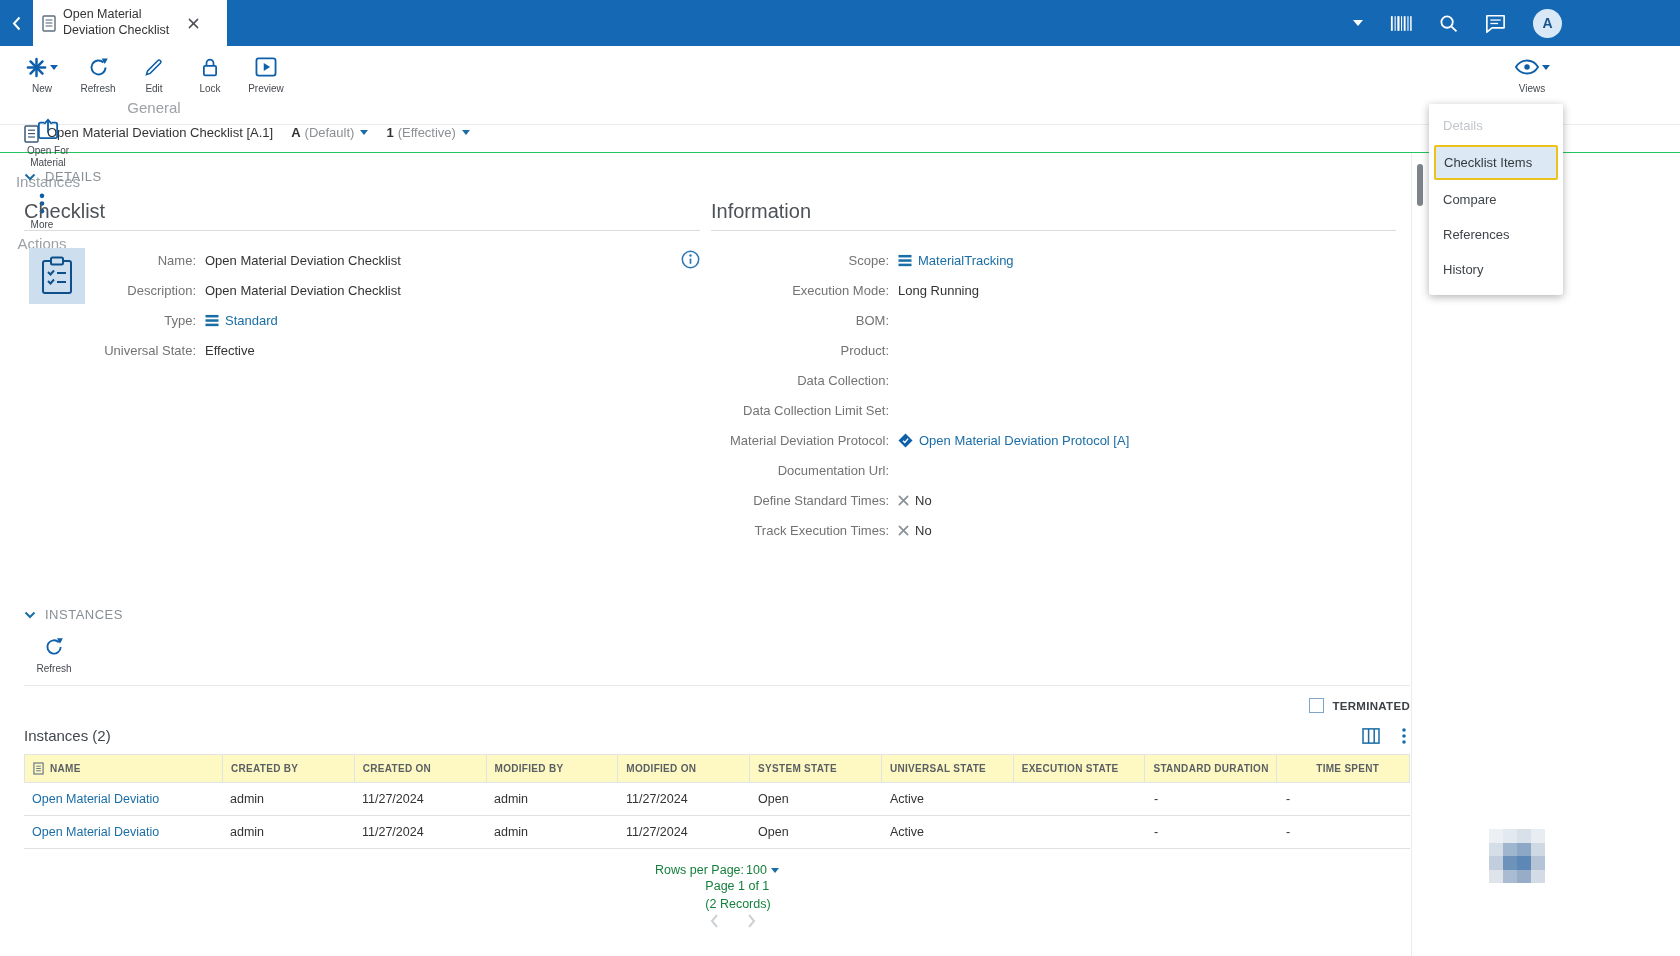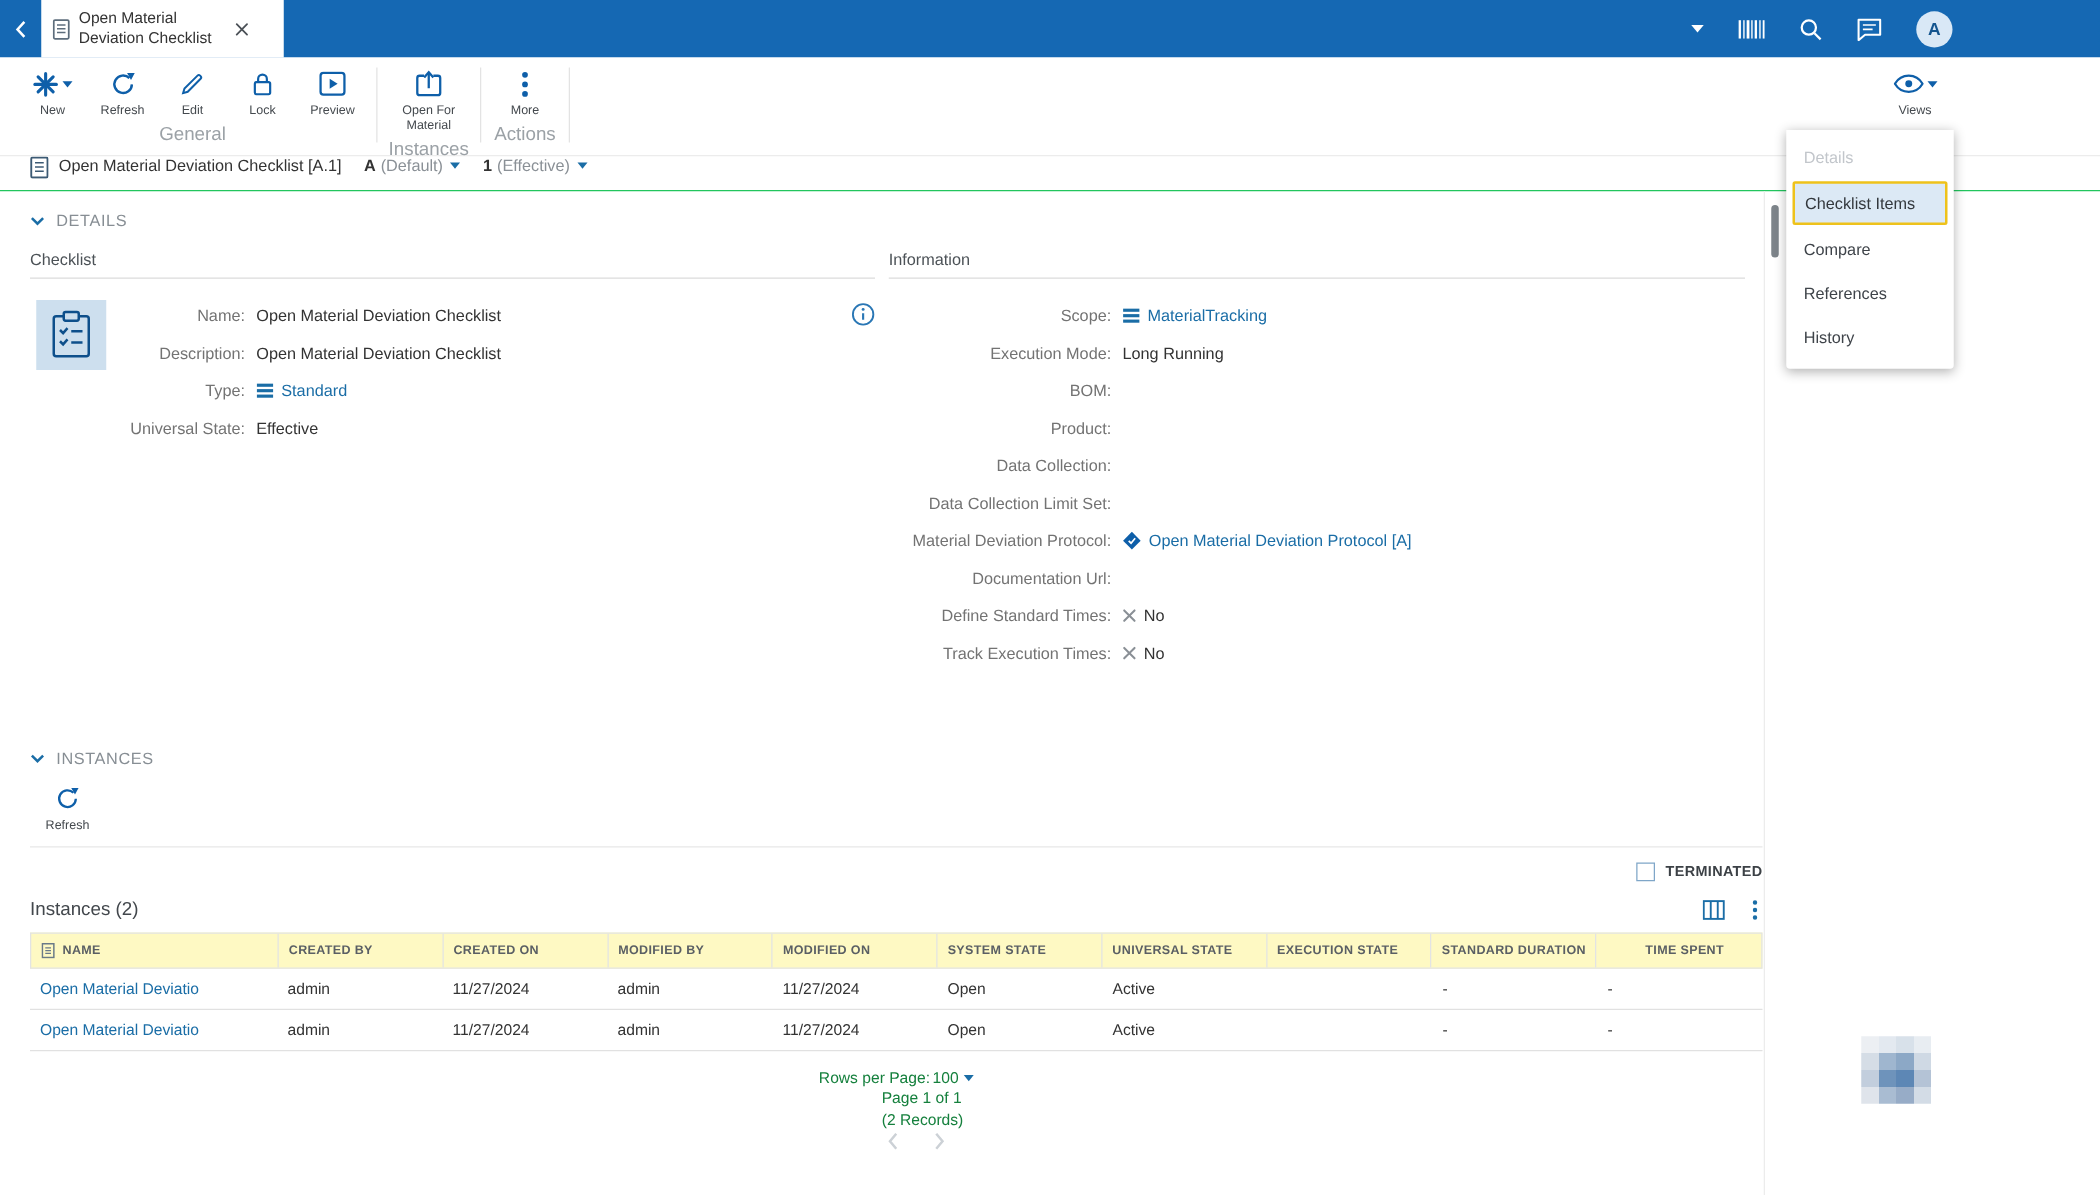--- a/index.html
+++ b/index.html
@@ -15,21 +15,21 @@
   .tab { background:#fff; width:194px; display:flex; align-items:center; padding:0 8px 0 9px; gap:7px; }
   .tab-title { flex:1; font-size:12.5px; color:#333; line-height:1.25; max-width:118px; }
   .tab-close { cursor:pointer; display:flex; align-items:center; }
   .topbar-right { margin-left:auto; display:flex; align-items:center; gap:27px; padding-right:118px; }
   .tb-icon { display:flex; align-items:center; cursor:pointer; }
   .caret-white { width:0;height:0;border-left:5px solid transparent;border-right:5px solid transparent;border-top:6px solid #fff; display:inline-block; }
   .avatar { width:29px; height:29px; border-radius:50%; background:#d9e8f6; color:#14558f; font-size:14px; font-weight:bold;
             display:flex; align-items:center; justify-content:center; cursor:pointer; }
   
   .toolbar { height:79px; background:#fff; border-bottom:1px solid #ececec; display:flex; align-items:flex-start;
-             padding:8px 16px 0 14px; position:relative; }
+             padding:8px 16px 0 14px; position:relative;flex-direction:column; }
   .tgroup { display:flex; flex-direction:column; align-items:center; }
   .tgroup-btns { display:flex; }
   .tgroup-label { font-size:15px; color:#9ba1a6; margin-top:4px; }
   .tbtn { min-width:56px; padding:0 3px; display:flex; flex-direction:column; align-items:center; cursor:pointer; }
   .ticon { height:26px; display:flex; align-items:center; justify-content:center; gap:3px; }
   .tlabel { font-size:10px; color:#44494e; margin-top:3px; text-align:center; line-height:1.2; max-width:62px; }
   .tsep { width:1px; background:#e3e3e3; height:60px; margin:0 7px; }
   .caret-blue-sm { width:0;height:0;border-left:4px solid transparent;border-right:4px solid transparent;border-top:5px solid #0e5fa9; display:inline-block; }
   .views-btn { position:absolute; top:8px; right:120px; }
   
@@ -39,21 +39,21 @@
   .bc-b { font-weight:bold; }
   .bc-muted { color:#8a9096; }
   .caret-blue { width:0;height:0;border-left:4px solid transparent;border-right:4px solid transparent;border-top:5px solid #1a6da6; display:inline-block; margin-left:2px; }
   
   .content { position:relative; width:1412px; border-right:1px solid #ececec; min-height:803px; }
   .section-header { display:flex; align-items:center; gap:9px; color:#878e94; font-size:13px; letter-spacing:.5px; cursor:pointer; }
   .details-section { padding:16px 24px 0; }
   .detail-cols { display:flex; margin-top:16px; }
   .col-left { width:676px; flex:none; position:relative; }
   .col-right { width:685px; margin-left:11px; flex:none; }
-  .col-title { font-size:13px; color:#4c5257; padding-bottom:7px; border-bottom:1px solid #dcdcdc; }
+  .col-title { font-size:20px; color:#4c5257; padding-bottom:7px; border-bottom:1px solid #dcdcdc; }
   .fields { margin-top:14px; position:relative; }
   .frow { display:flex; align-items:center; min-height:30px; }
   .flabel { flex:none; width:172px; text-align:right; font-size:13px; color:#737373; }
   .col-right .flabel { width:178px; }
   .fvalue { margin-left:9px; font-size:13px; color:#333; display:flex; align-items:center; gap:6px; }
   .link { color:#1a6da6; text-decoration:none; cursor:pointer; }
   .big-icon { position:absolute; left:5px; top:3px; width:56px; height:56px; background:#cddfee; display:flex; align-items:center; justify-content:center; }
   .info-btn { position:absolute; right:0; top:5px; cursor:pointer; }
   
   .instances-section { margin-top:62px; padding:0 24px 0; }

